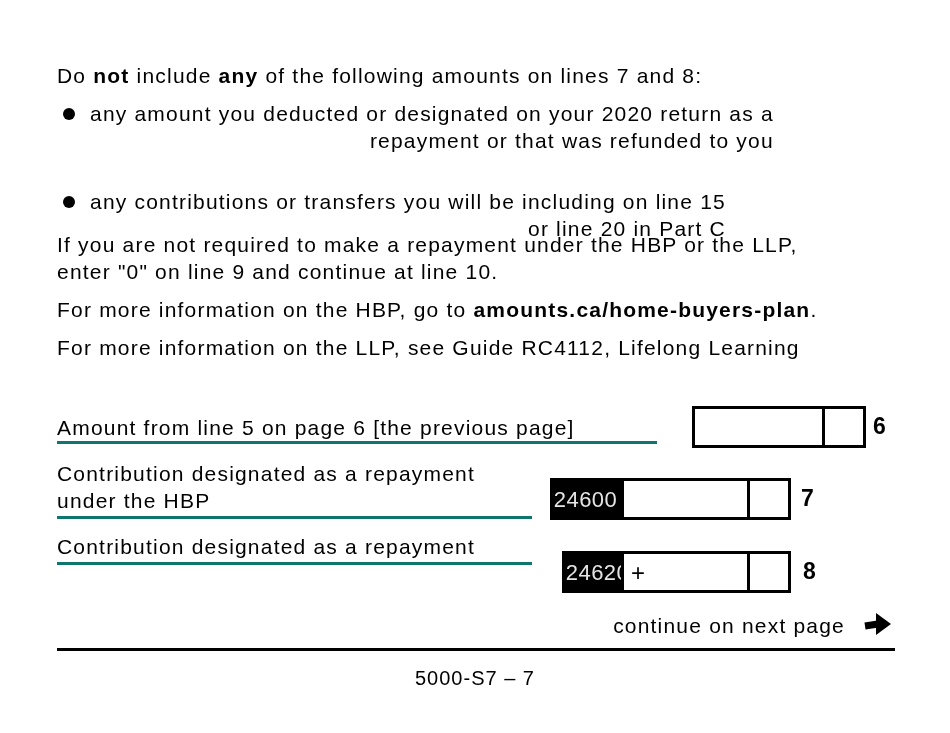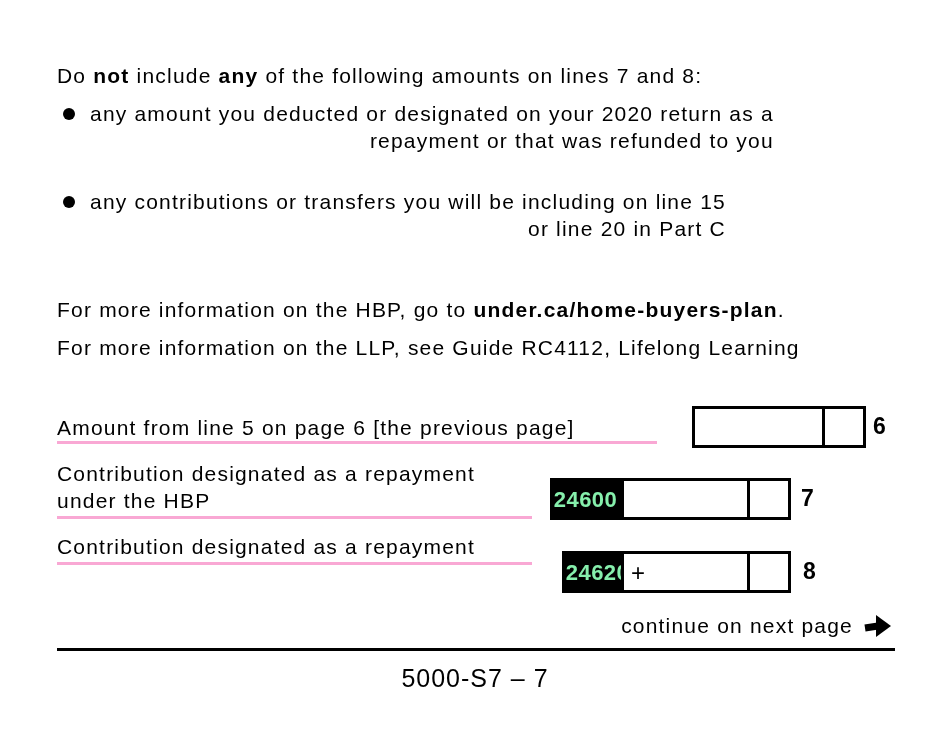--- a/index.html
+++ b/index.html
@@ -24,44 +24,44 @@
   
   .bullet-item { position:absolute; left:57px; }
   .bullet-dot {
     position:absolute; left:6px; top:8px;
     width:12px; height:12px; border-radius:50%;
     background:#000;
   }
   .bullet-text { display:block; margin-left:33px;text-align:right; }
 
   
-  .field-label { position:absolute; left:57px; border-bottom:3px solid #f9a8d4; }
+  .field-label { position:absolute; left:57px; border-bottom:3px solid #0f766e; }
   .amount-box {
     position:absolute; height:42px;
     border:3px solid #000; background:#fff;
     display:flex;
   }
   .dollars { flex:1; display:flex; align-items:center; padding-left:7px; font-size:24px; }
   .cents { width:41px; border-left:3px solid #000; }
   .code-box {
     position:absolute; width:71px; height:42px;
-    background:#000; color:#86efac;
+    background:#000; color:#e5e5e5;
     display:flex; align-items:center; justify-content:center;
-    font-weight:700; font-size:22px; letter-spacing:0.5px;
+    font-weight:400; font-size:22px; letter-spacing:0.5px;
   }
   .line-number { position:absolute; font-weight:700; font-size:23px; letter-spacing:0; }
 
   .continue-row {
     position:absolute; top:612px; right:57px;
-    display:flex; align-items:center; gap:10px; white-space:nowrap;
+    display:flex; align-items:flex-start; gap:18px; white-space:nowrap;
   }
   .arrow-icon { display:block; }
 
   .rule { position:absolute; left:57px; top:648px; width:838px; height:3px; background:#000; }
-  .footer { position:absolute; left:0; top:665px; width:100%; text-align:center; font-size:25px; letter-spacing:1px; }
+  .footer { position:absolute; left:0; top:665px; width:100%; text-align:center; font-size:20px; letter-spacing:1px; }
 </style>
 </head>
 <body>
 
 <div class="page">
 
   <p class="abs" style="top:62px; left:57px;"><span>Do </span><span class="b">not</span><span> include </span><span class="b">any</span><span> of the following amounts on lines 7 and 8:</span></p>
 
   <div class="bullet-item" style="top:100px;">
     <span class="bullet-dot"></span>
@@ -72,22 +72,26 @@
   </div>
 
   <div class="bullet-item" style="top:166px;margin-top:22px;">
     <span class="bullet-dot"></span>
     <span class="bullet-text">
       <span class="line">any contributions or transfers you will be including on line 15</span>
       <span class="line">or line 20 in Part C</span>
     </span>
   </div>
 
+  <div class="abs" style="top:231px; left:57px;">
+    <span class="line">If you are not required to make a repayment under the HBP or the LLP,</span>
+    <span class="line">enter "0" on line 9 and continue at line 10.</span>
+  </div>
 
-  <p class="abs" style="top:296px; left:57px;"><span>For more information on the HBP, go to </span><span class="b">under.ca/home-buyers-plan</span><span>.</span></p>
+  <p class="abs" style="top:296px; left:57px;"><span>For more information on the HBP, go to </span><span class="b">amounts.ca/home-buyers-plan</span><span>.</span></p>
 
   <div class="abs" style="top:334px; left:57px;">
     <span class="line">For more information on the LLP, see Guide RC4112, Lifelong Learning</span>
   </div>
 
   <div class="field-label" style="top:414px; width:600px;">
     <span class="line">Amount from line 5 on page 6 [the previous page]</span>
   </div>
   <div class="amount-box" style="left:692px; top:406px; width:174px;">
     <div class="dollars"></div>

